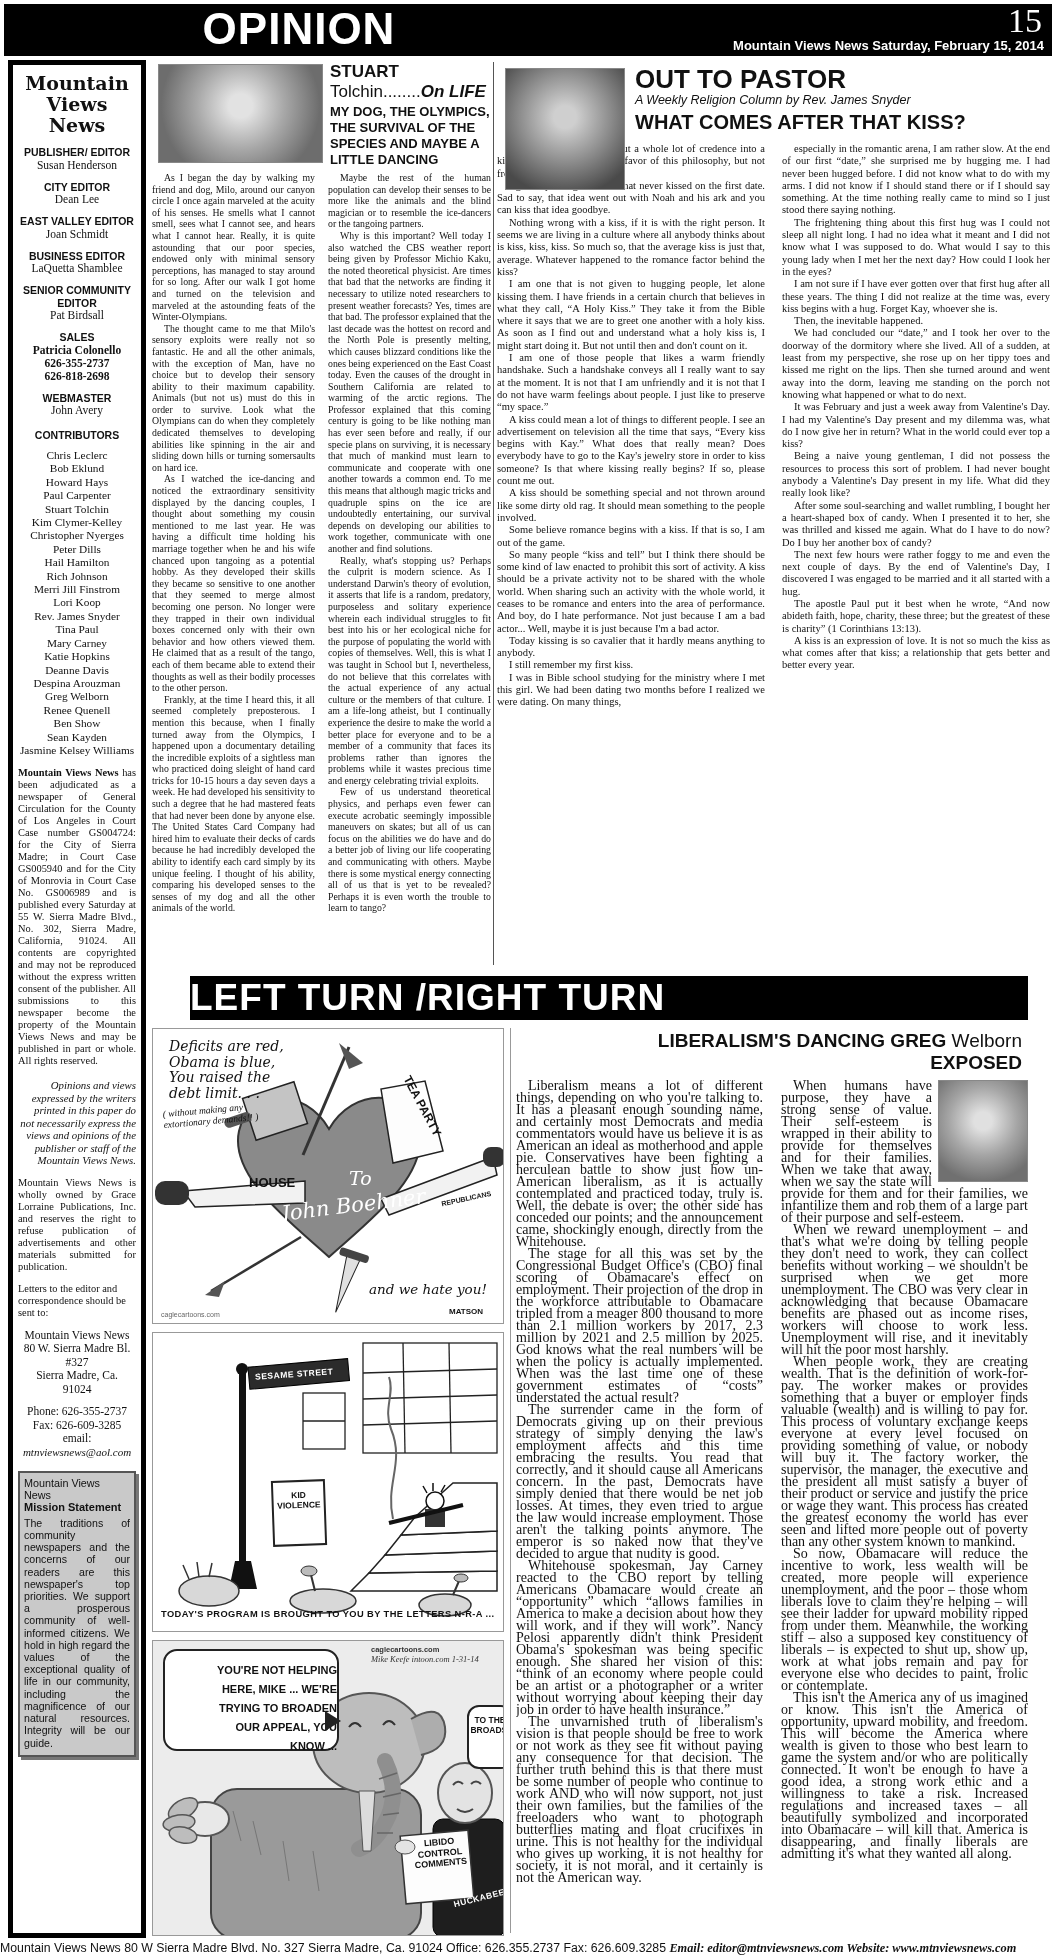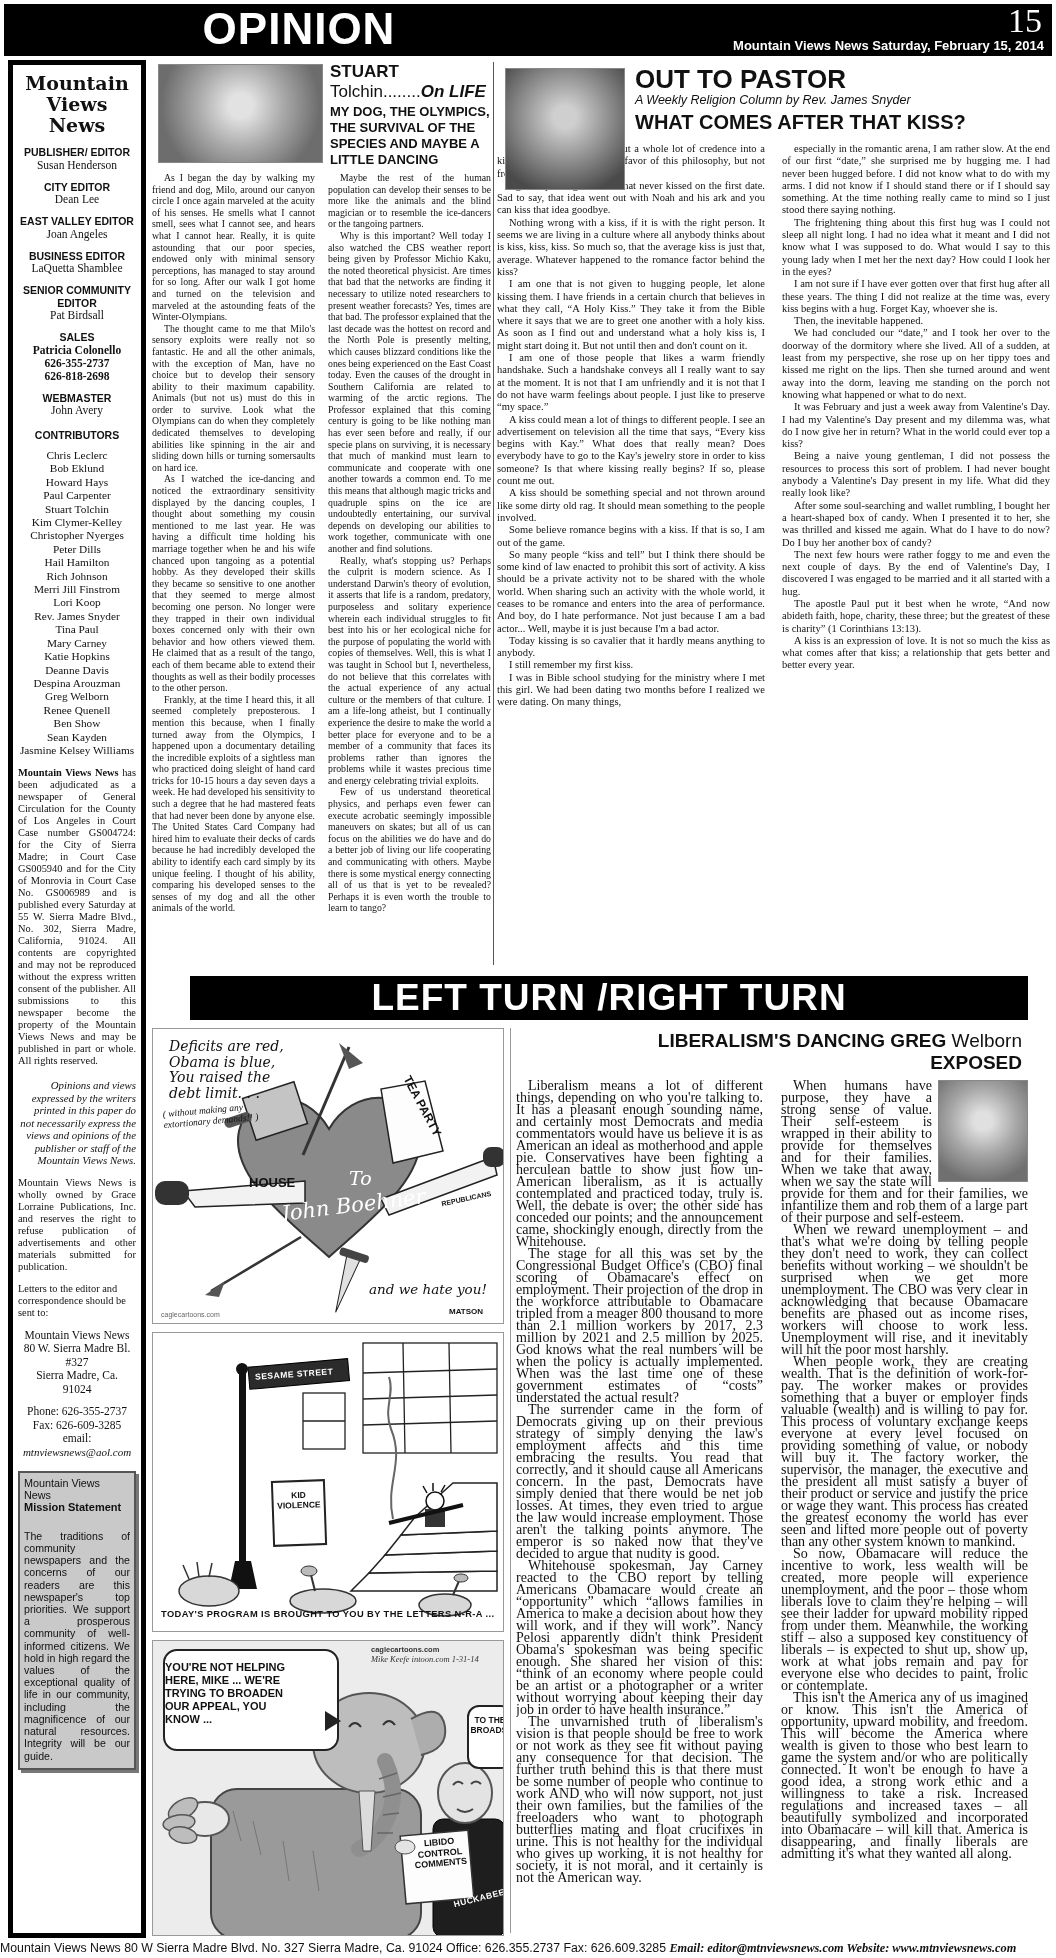--- a/index.html
+++ b/index.html
@@ -27,21 +27,21 @@
   .disclaimer{font-style:italic;text-align:right;font-size:10.8px;line-height:12.5px;margin-top:12px;}
   .letters{text-align:left;}
   .addr{margin-top:10px;}
   .addr div{font-size:11.5px;line-height:13.5px;}
   .phones{margin-top:9px;}
   .phones div{font-size:11.5px;line-height:13.5px;}
   .side-email{font-style:italic;font-size:11px;line-height:13px;}
   .mission{margin-top:12px;background:#c9c9c9;border:2px solid #555;box-shadow:3px 3px 0 #777;
            padding:4px 4px 6px;text-align:left;font-family:"Liberation Sans",sans-serif;}
   .m-t1{font-size:10.8px;line-height:12px;}
-  .m-t2{font-weight:bold;font-size:11px;line-height:13px;margin-bottom:16px;}
+  .m-t2{font-weight:bold;font-size:11px;line-height:13px;margin-bottom:3px;}
   .m-body{font-size:10.6px;line-height:12.2px;text-align:justify;}
   
   .kicker{font-family:"Liberation Sans",sans-serif;font-size:17px;}
   .kicker .k1{font-weight:bold;}
   .kicker .k3{font-weight:bold;font-style:italic;}
   .headline{font-family:"Liberation Sans",sans-serif;font-weight:bold;}
   .cols{display:flex;}
   .col{text-align:justify;overflow:hidden;}
   .para{margin:0;text-indent:12px;}
   .photo{border:1px solid #888;background:
@@ -62,21 +62,21 @@
   .pastor-head{margin-left:138px;padding-top:4px;}
   .pastor-title{font-family:"Liberation Sans",sans-serif;font-weight:bold;font-size:26px;line-height:27px;}
   .pastor-sub{font-family:"Liberation Sans",sans-serif;font-style:italic;font-size:12.5px;line-height:15px;}
   .pastor-hl{font-size:20px;line-height:22px;margin-top:3px;}
   .pastor .cols{margin-top:10px;height:762px;}
   .pastor .col{width:268px;font-size:10.5px;line-height:12.3px;}
   .pastor .col + .col{margin-left:17px;}
   
   .banner{position:absolute;left:190px;top:976px;width:838px;height:44px;background:#000;
           color:#fff;font-family:"Liberation Sans",sans-serif;font-weight:bold;font-size:37px;
-          text-align:center;line-height:44px;letter-spacing:1px;}
+          line-height:44px;letter-spacing:1px;}
   
   .vline1{position:absolute;left:493px;top:62px;width:1px;height:903px;background:#555;}
   .vline2{position:absolute;left:510px;top:1028px;width:1px;height:905px;background:#999;}
   
   .cartoons{position:absolute;left:152px;top:1028px;width:356px;height:908px;}
   .cartoon{position:absolute;left:0;width:352px;background:#fff;border:1px solid #999;
            box-sizing:border-box;overflow:hidden;}
   .c1{top:0;height:296px;}
   .c2{top:304px;height:300px;}
   .c3{top:612px;height:296px;background:#ececec;}
@@ -94,22 +94,22 @@
   .closing{left:216px;top:252px;font-style:italic;font-size:13.5px;font-family:"DejaVu Serif",serif;}
   .credit1{left:296px;top:278px;font-family:"Liberation Sans",sans-serif;font-weight:bold;font-size:8px;}
   .site1{left:8px;top:282px;font-size:7px;color:#666;font-family:"Liberation Sans",sans-serif;}
   .sign-label{left:102px;top:36px;color:#fff;font-family:"Liberation Sans",sans-serif;font-weight:bold;
               font-size:8.5px;transform:rotate(-4deg);letter-spacing:.5px;}
   .poster-label{left:124px;top:158px;font-family:"Liberation Sans",sans-serif;font-weight:bold;
                 font-size:8.5px;line-height:9.5px;text-align:center;transform:rotate(-2deg);}
   .caption2{left:8px;top:276px;width:336px;font-family:"Liberation Sans",sans-serif;font-weight:bold;
             font-size:9.3px;letter-spacing:.4px;white-space:nowrap;}
   .bubble1{left:10px;top:8px;width:176px;height:102px;background:#fff;border:2px solid #222;border-radius:14px;
-           font-family:"Liberation Sans",sans-serif;font-weight:bold;font-size:11px;line-height:13px;
-           text-align:left;padding-top:10px;box-sizing:border-box;}
+           font-family:"Liberation Sans",sans-serif;font-weight:bold;font-size:11px;line-height:19px;
+           text-align:right;padding-top:10px;box-sizing:border-box;}
   .bubble1:after{content:"";position:absolute;right:-14px;bottom:18px;border:10px solid transparent;
            border-left:16px solid #222;}
   .bubble2{left:314px;top:64px;width:46px;height:64px;background:#fff;border:2px solid #222;border-radius:12px;
            font-family:"Liberation Sans",sans-serif;font-weight:bold;font-size:8.5px;line-height:10px;
            text-align:center;padding-top:8px;box-sizing:border-box;}
   .paper-label{left:252px;top:196px;width:70px;font-family:"Liberation Sans",sans-serif;font-weight:bold;
                font-size:9px;line-height:10.5px;text-align:center;transform:rotate(-5deg);}
   .huck-label{left:300px;top:252px;color:#fff;font-family:"Liberation Sans",sans-serif;font-weight:bold;
               font-size:8.5px;transform:rotate(-14deg);letter-spacing:.5px;}
   .credit3a{left:218px;top:4px;font-family:"Liberation Sans",sans-serif;font-weight:bold;font-size:7.5px;color:#333;}
@@ -150,21 +150,21 @@
     </div>
     <div class="role">
       <div class="role-title">CITY EDITOR</div>
       <div class="role-names">
           <div>Dean Lee</div>
         </div>
     </div>
     <div class="role">
       <div class="role-title">EAST VALLEY EDITOR</div>
       <div class="role-names">
-          <div>Joan Angeles</div>
+          <div>Joan Schmidt</div>
         </div>
     </div>
     <div class="role">
       <div class="role-title">BUSINESS EDITOR</div>
       <div class="role-names">
           <div>LaQuetta Shamblee</div>
         </div>
     </div>
     <div class="role">
       <div class="role-title">SENIOR COMMUNITY EDITOR</div>

